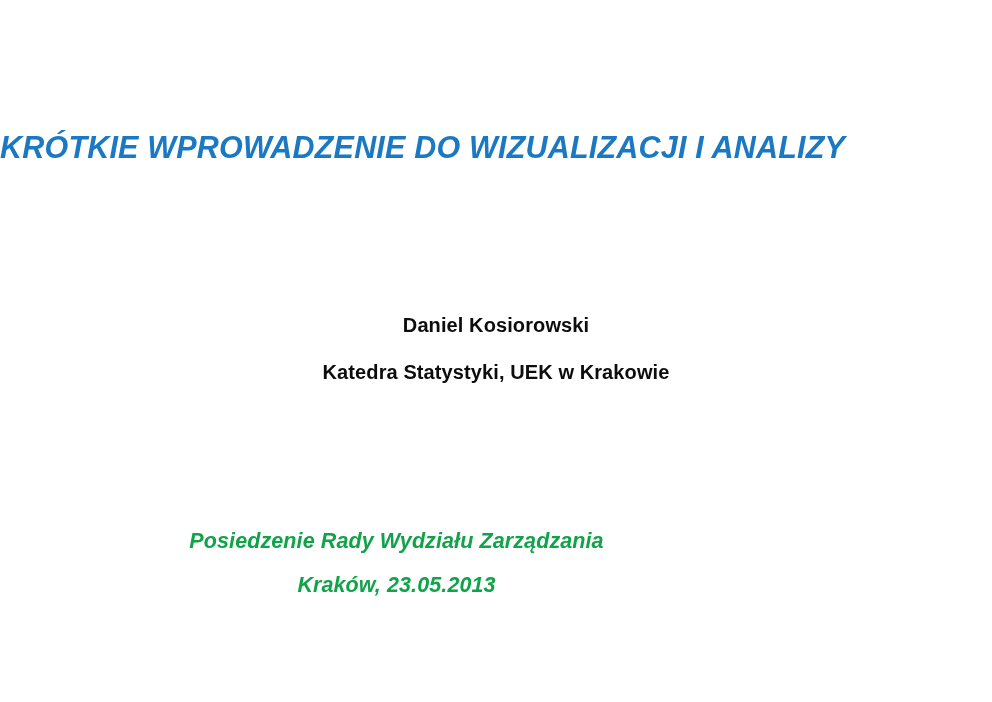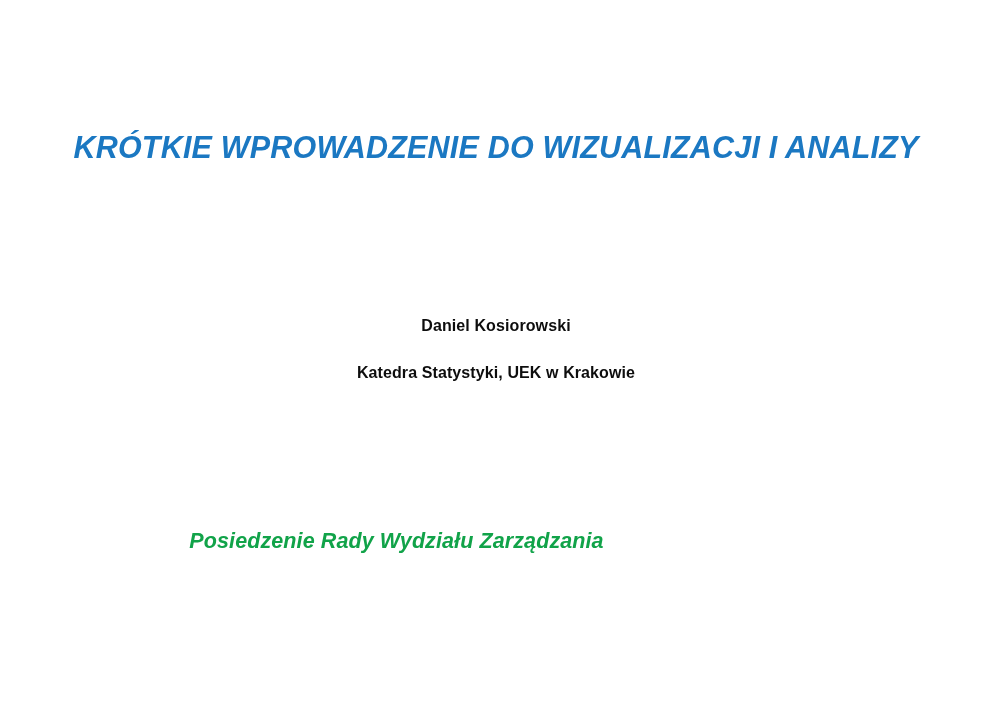--- a/index.html
+++ b/index.html
@@ -22,21 +22,21 @@
     background: #ffffff;
     box-sizing: border-box;
   }
 
   
   .title-block {
     position: absolute;
     left: 0;
     top: 126px;
     width: 992px;
-    text-align: center;
+    text-align: left;
   }
   .title-line {
     display: block;
     font-family: "Liberation Sans", sans-serif;
     font-size: 30.5px;
     font-weight: bold;
     font-style: italic;
     color: #1b78c2;
     letter-spacing: 0.2px;
     line-height: 42px;
@@ -47,21 +47,21 @@
   .author-block {
     position: absolute;
     left: 0;
     top: 302px;
     width: 992px;
     text-align: center;
   }
   .author-line {
     display: block;
     font-family: "Liberation Sans", sans-serif;
-    font-size: 16px;
+    font-size: 20px;
     font-weight: bold;
     font-style: normal;
     color: #0d0d0d;
     letter-spacing: 0.1px;
     line-height: 47px;
     white-space: nowrap;
   }
 
   
   .event-block {
@@ -92,15 +92,16 @@
     <span class="title-line">KRÓTKIE WPROWADZENIE DO WIZUALIZACJI I ANALIZY</span>
   </div>
 
   <div class="author-block">
     <span class="author-line">Daniel Kosiorowski</span>
     <span class="author-line">Katedra Statystyki, UEK w Krakowie</span>
   </div>
 
   <div class="event-block">
     <span class="event-line">Posiedzenie Rady Wydziału Zarządzania</span>
+    <span class="event-line">Kraków, 23.05.2013</span>
   </div>
 
 </div>
 
 </body></html>

